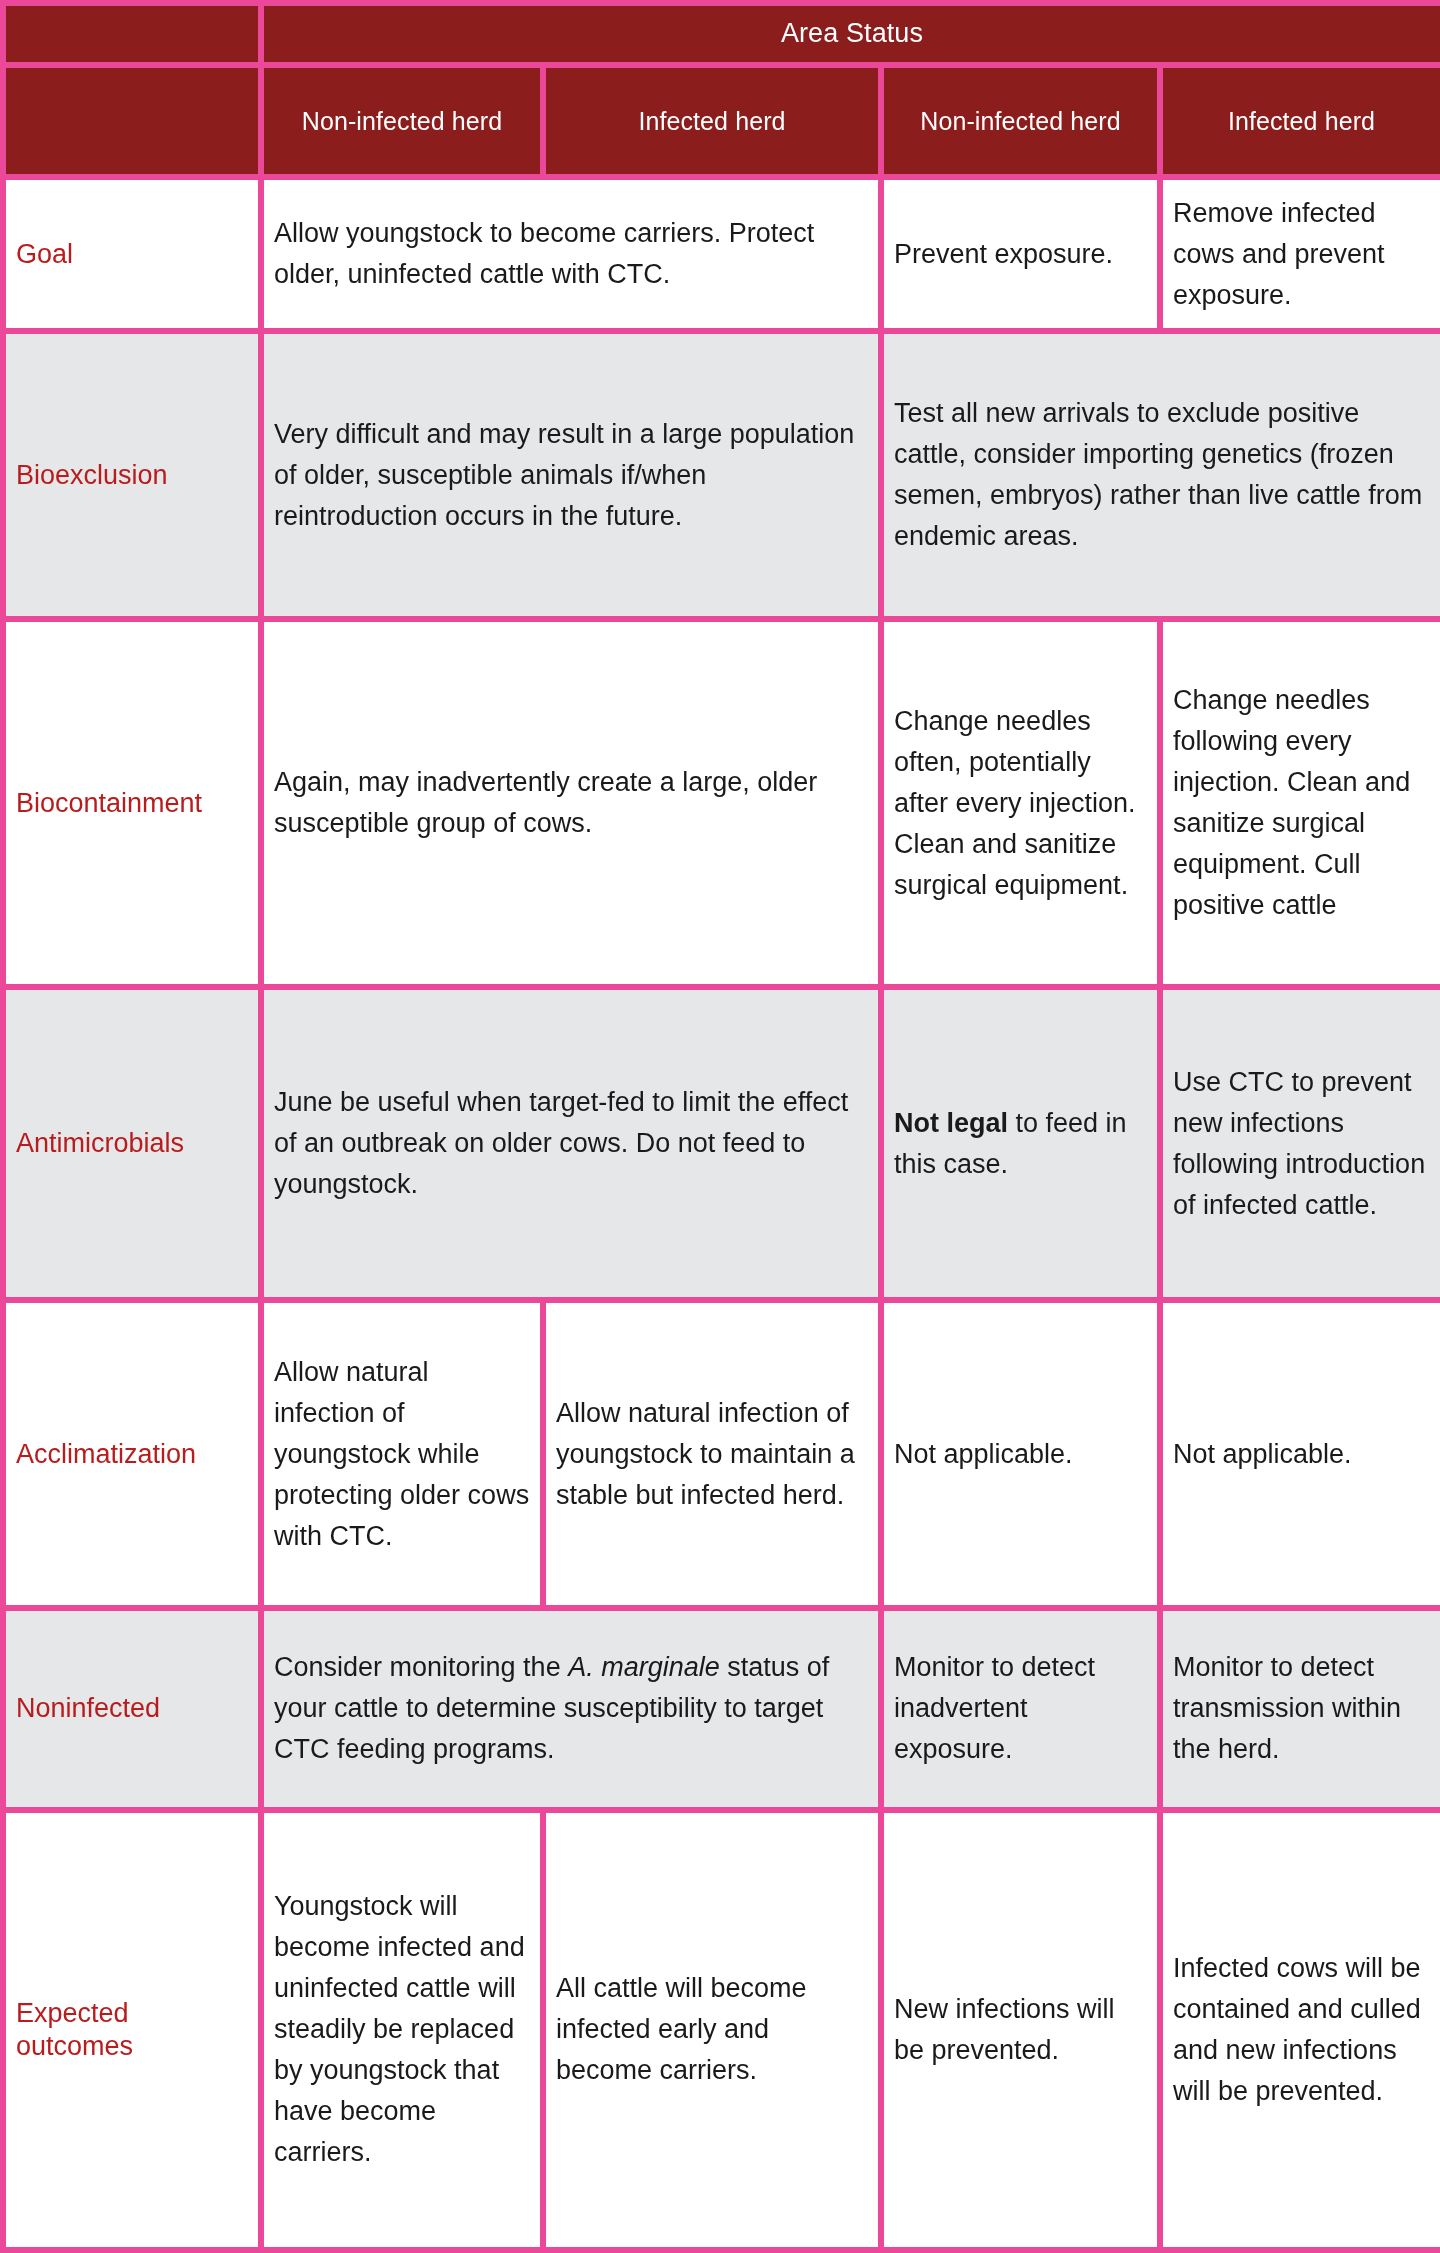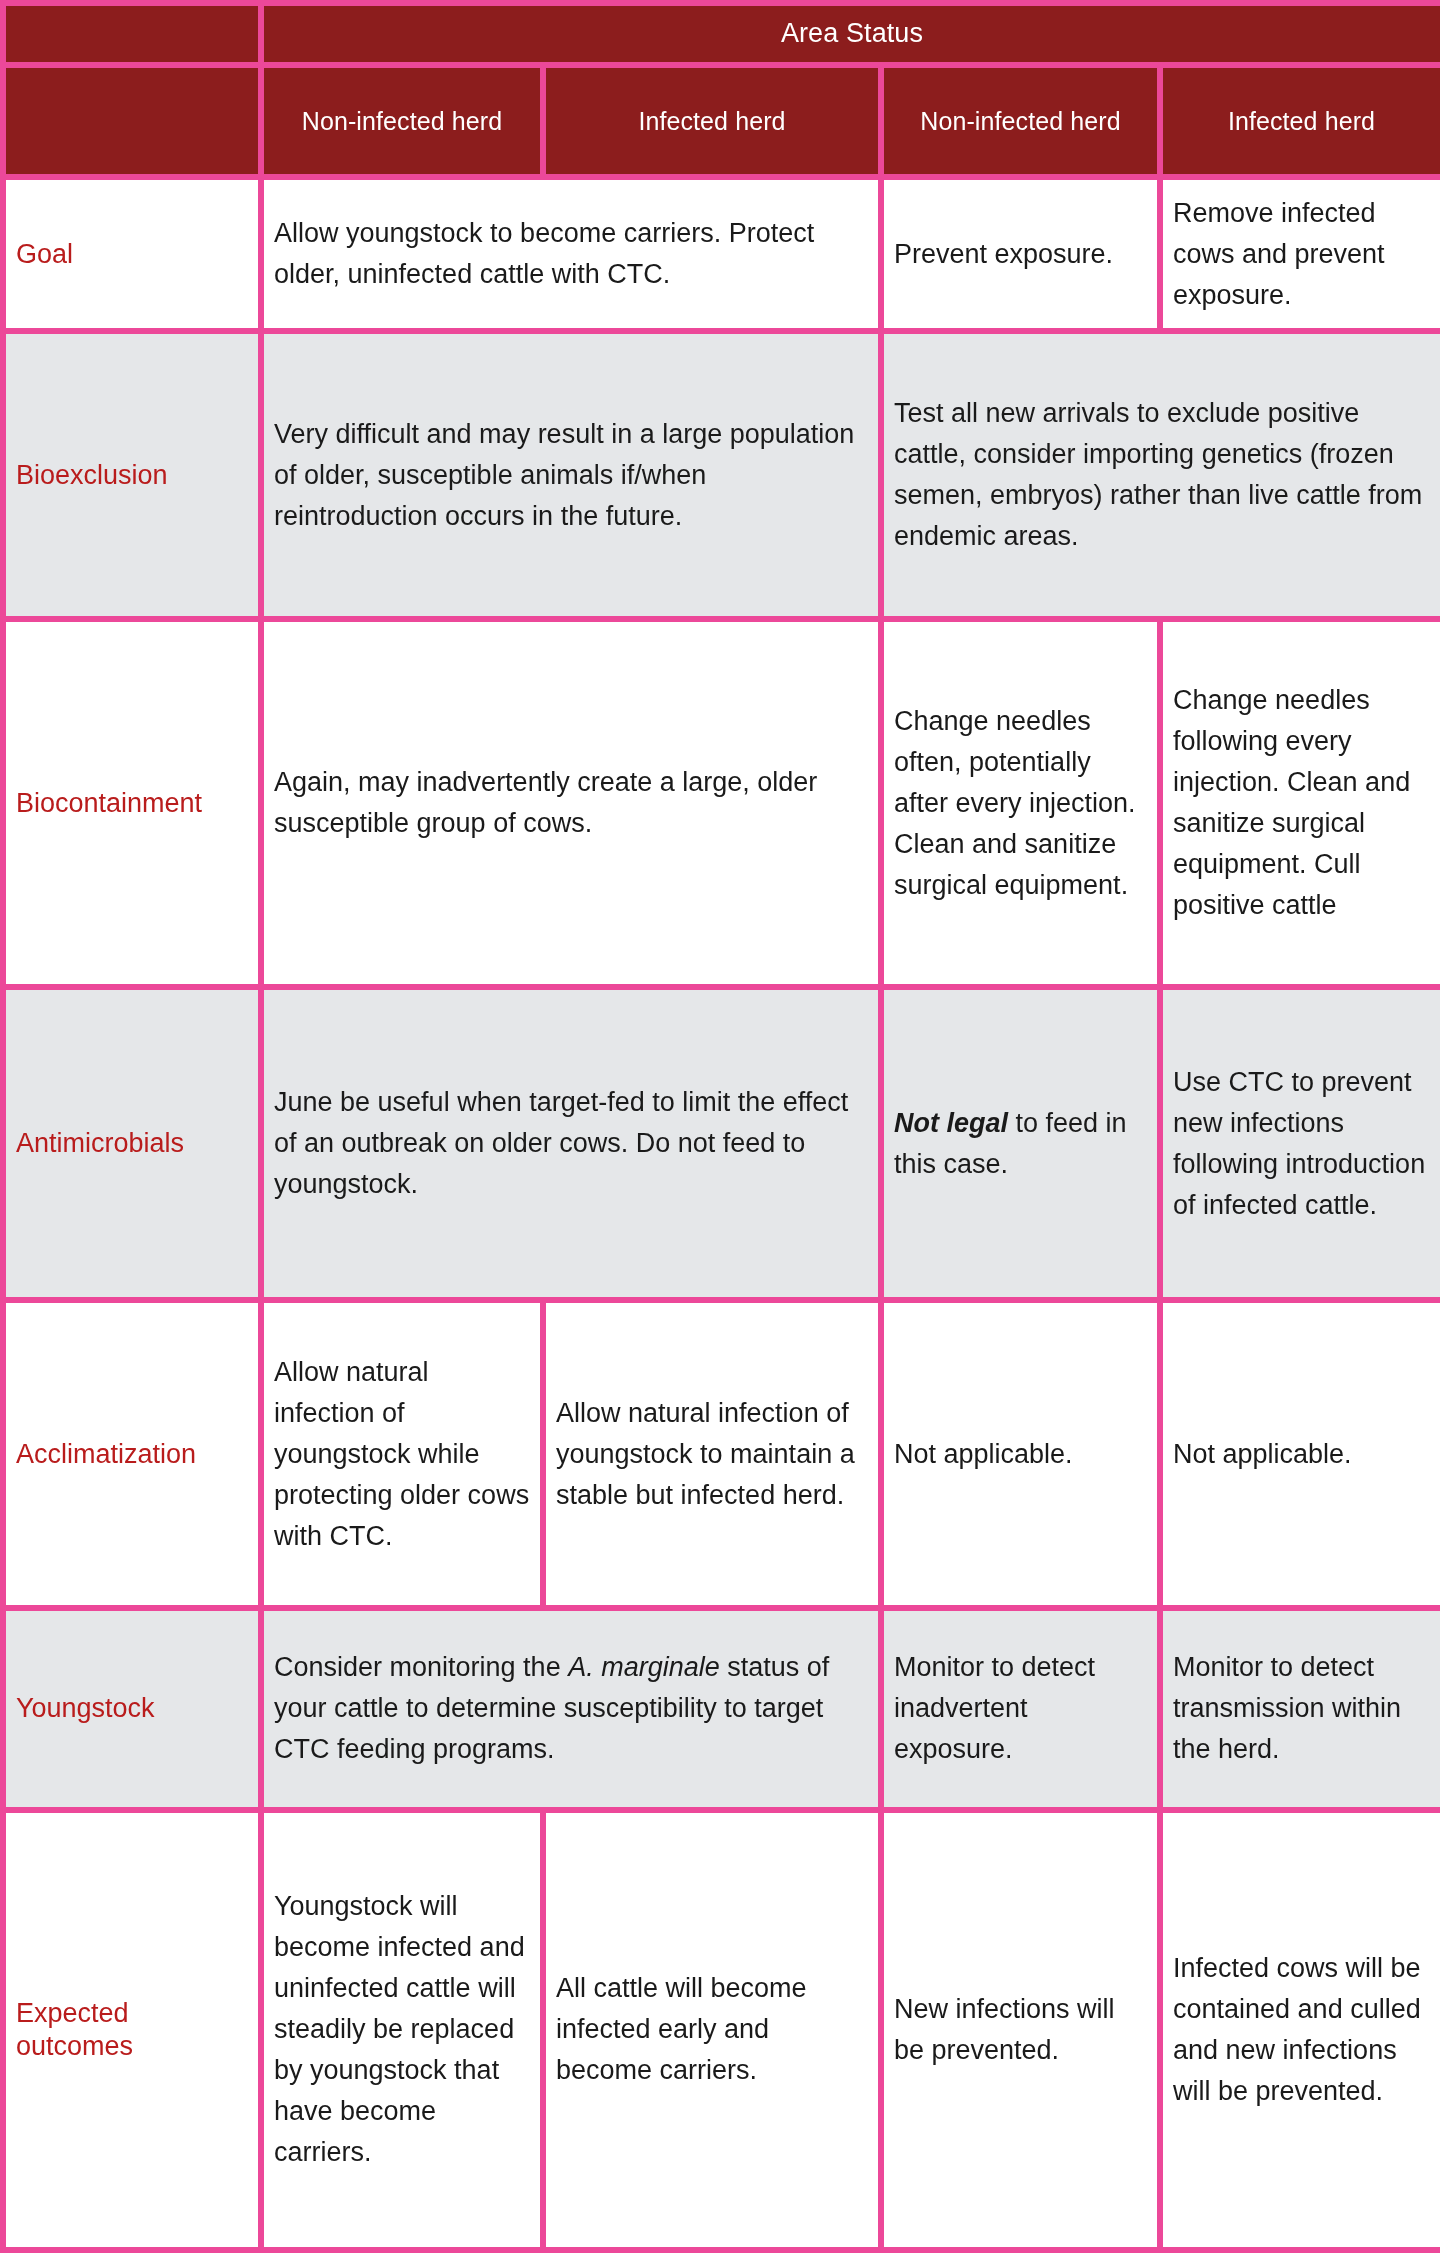--- a/index.html
+++ b/index.html
@@ -72,21 +72,21 @@
     font-size: 27px;
     line-height: 1.52;
     color: #1a1a1a;
     text-align: left;
     vertical-align: middle;
     padding: 10px 12px;
   }
 
   .cell-narrow { padding: 10px 12px; }
 
-  .cell b { font-weight: bold; font-style: italic; }
+  .cell b { font-weight: bold; }
   .cell i { }
 
   
   tr.shaded > td { background: #E5E7E9; }
   tr.plain > td  { background: #ffffff; }
 
   
   col.c0 { width: 258px; }
   col.c1 { width: 282px; }
   col.c2 { width: 338px; }
@@ -163,21 +163,21 @@
 
       <tr class="plain h-accl">
         <td class="row-label">Acclimatization</td>
         <td class="cell cell-narrow">Allow natural infection of youngstock while protecting older cows with CTC.</td>
         <td class="cell cell-narrow">Allow natural infection of youngstock to maintain a stable but infected herd.</td>
         <td class="cell cell-narrow">Not applicable.</td>
         <td class="cell cell-narrow">Not applicable.</td>
       </tr>
 
       <tr class="shaded h-mon">
-        <td class="row-label">Youngstock</td>
+        <td class="row-label">Noninfected</td>
         <td class="cell" colspan="2"><span>Consider monitoring the </span><i>A. marginale</i><span> status of your cattle to determine susceptibility to target CTC feeding programs.</span></td>
         <td class="cell cell-narrow">Monitor to detect inadvertent exposure.</td>
         <td class="cell cell-narrow">Monitor to detect transmission within the herd.</td>
       </tr>
 
       <tr class="plain h-exp">
         <td class="row-label">Expected outcomes</td>
         <td class="cell cell-narrow">Youngstock will become infected and uninfected cattle will steadily be replaced by youngstock that have become carriers.</td>
         <td class="cell cell-narrow">All cattle will become infected early and become carriers.</td>
         <td class="cell cell-narrow">New infections will be prevented.</td>

